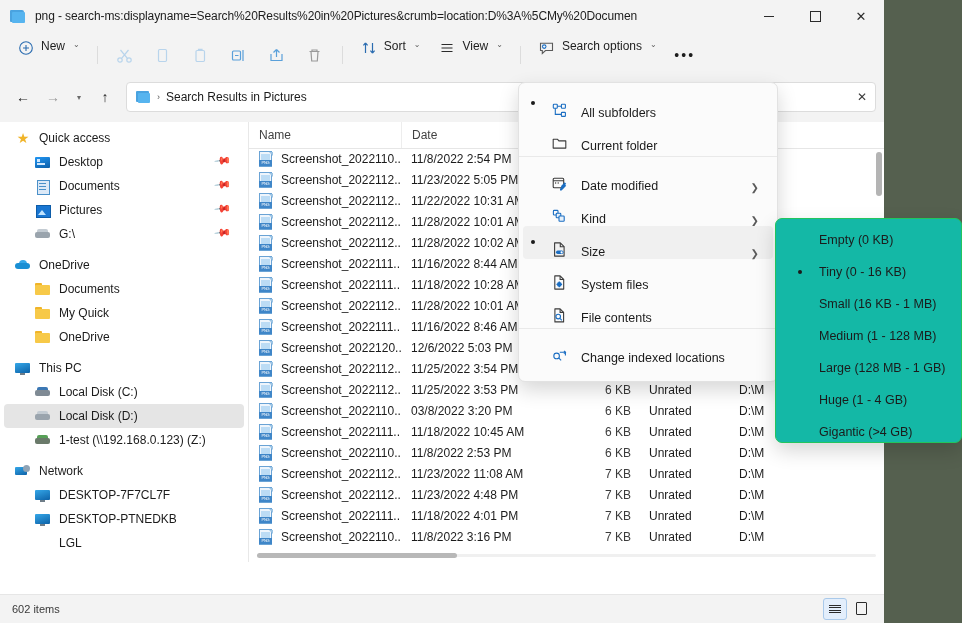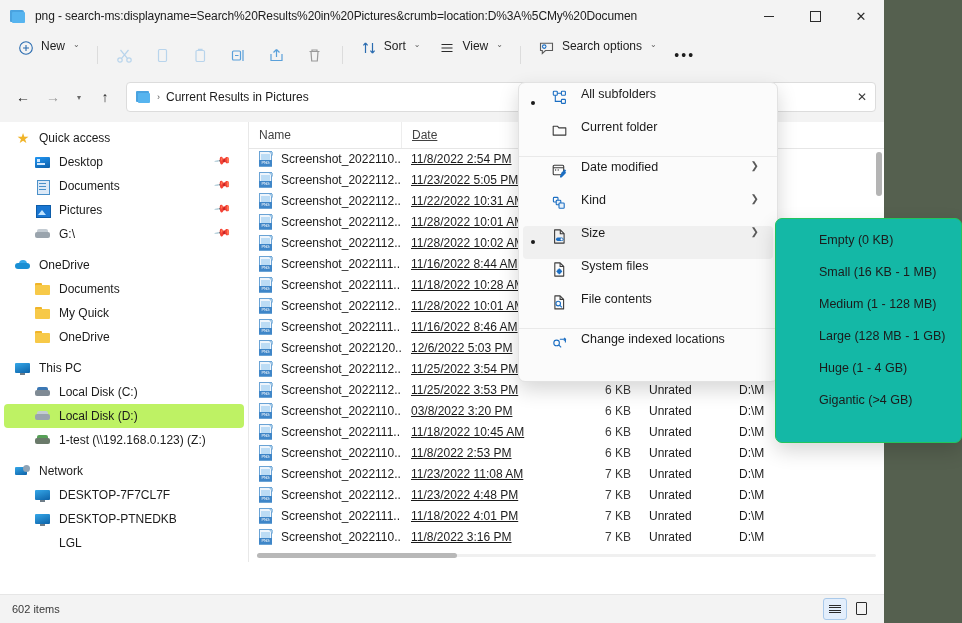--- a/index.html
+++ b/index.html
@@ -101,21 +101,21 @@
   
   .navpane{
     width:248px;flex:none;background:#ffffff;padding-top:4px;
     overflow:hidden;position:relative;
   }
   .nav-item{
     height:24px;display:flex;align-items:center;padding-left:10px;
     font-size:12px;color:#1b1b1b;cursor:default;position:relative;
     border-radius:4px;margin:0 4px;
   }
-  .nav-item.selected{background:#bef264;}
+  .nav-item.selected{background:#e5e5e5;}
   .nav-item.group{margin-top:7px;}
   .nav-item .ico{width:18px;height:16px;margin-right:7px;flex:none;position:relative;}
   .nav-item .lbl{white-space:nowrap;overflow:hidden;}
   .nav-item.indent{padding-left:30px;}
   .pin{
     position:absolute;right:14px;top:5px;font-size:11px;color:#9a9a9a;
     transform:rotate(40deg);
   }
 
   
@@ -156,21 +156,21 @@
 
   
   .filepane{flex:1;position:relative;overflow:hidden;border-left:1px solid #e8e8e8;}
   .colhead{
     height:26px;display:flex;align-items:center;font-size:12px;color:#424242;
     border-bottom:1px solid #e6e6e6;background:#ffffff;
   }
   .colhead .ch{padding-left:10px;position:relative;height:26px;line-height:26px;box-sizing:border-box;}
   .colhead .ch + .ch{border-left:1px solid #ededed;}
   .c-name{width:152px;flex:none;}
-  .c-date{width:160px;flex:none;text-decoration:underline;}
+  .c-date{width:160px;flex:none;}
   .c-size{width:78px;flex:none;text-align:right;padding-right:8px;}
   .c-rating{width:90px;flex:none;}
   .c-folder{width:120px;flex:none;}
 
   .rows{position:absolute;top:26px;left:0;right:0;bottom:14px;overflow:hidden;}
   .row{
     height:21px;display:flex;align-items:center;font-size:12px;color:#1b1b1b;
     cursor:default;
   }
   .row .cell{padding-left:10px;box-sizing:border-box;white-space:nowrap;overflow:hidden;}
@@ -223,21 +223,21 @@
   .vb-tile{width:9px;height:11px;border:1.4px solid #2b2b2b;border-radius:1px;}
 
   
   .menu{
     position:absolute;left:518px;top:82px;width:260px;height:300px;
     background:#fbfbfb;border:1px solid #e2e2e2;border-radius:7px;
     box-shadow:0 8px 20px rgba(0,0,0,0.16);overflow:hidden;
     padding:4px 0;box-sizing:border-box;
   }
   .mi{
-    height:33px;display:flex;align-items:flex-start;position:relative;
+    height:33px;display:flex;align-items:flex-end;position:relative;
     font-size:12.5px;color:#1b1b1b;cursor:default;margin:0 4px;border-radius:4px;
   }
   .mi.active{background:#f0f0f0;}
   .mi .bullet{
     position:absolute;left:8px;top:14px;width:4px;height:4px;border-radius:50%;
     background:#1b1b1b;
   }
   .mi .mic{
     width:20px;height:20px;margin-left:26px;margin-right:12px;flex:none;
     display:flex;align-items:center;justify-content:center;color:#1b6ec2;
@@ -400,21 +400,21 @@
       <div class="navbtn">
         <span>↑</span>
       </div>
 
       <div class="addrbar">
         <div class="crumb-icon">
           <div class="back"></div>
             <div class="front"></div>
         </div>
         <span class="crumb-sep">›</span>
-        <span class="crumb-text">Current Results in Pictures</span>
+        <span class="crumb-text">Search Results in Pictures</span>
       </div>
 
       <div class="searchbox">
         <span class="clear-x">✕</span>
       </div>
     </div>
 
     <div class="body">
 
       <div class="navpane">
@@ -964,20 +964,24 @@
         </span>
         <span class="mlbl">Change indexed locations</span>
       </div>
     </div>
 
   <div class="submenu" id="size-submenu">
       <div class="smi">
         <span class="slbl">Empty (0 KB)</span>
       </div>
       <div class="smi">
+        <span class="bullet"></span>
+        <span class="slbl">Tiny (0 - 16 KB)</span>
+      </div>
+      <div class="smi">
         <span class="slbl">Small (16 KB - 1 MB)</span>
       </div>
       <div class="smi">
         <span class="slbl">Medium (1 - 128 MB)</span>
       </div>
       <div class="smi">
         <span class="slbl">Large (128 MB - 1 GB)</span>
       </div>
       <div class="smi">
         <span class="slbl">Huge (1 - 4 GB)</span>

